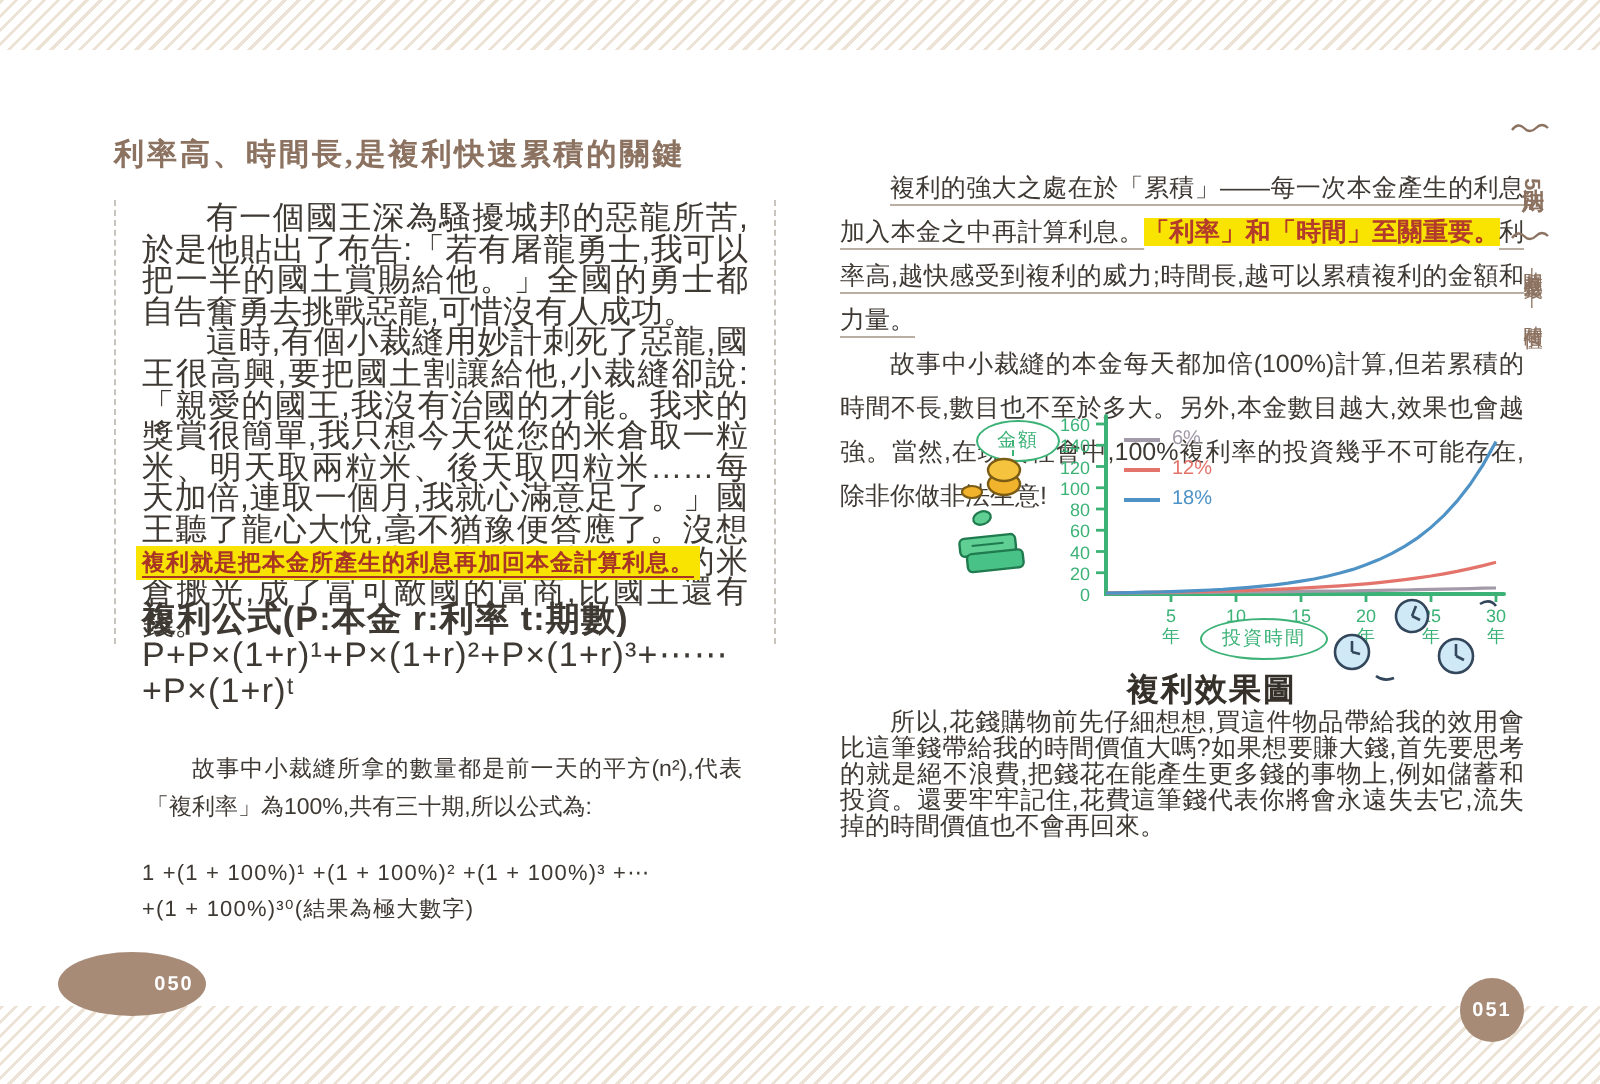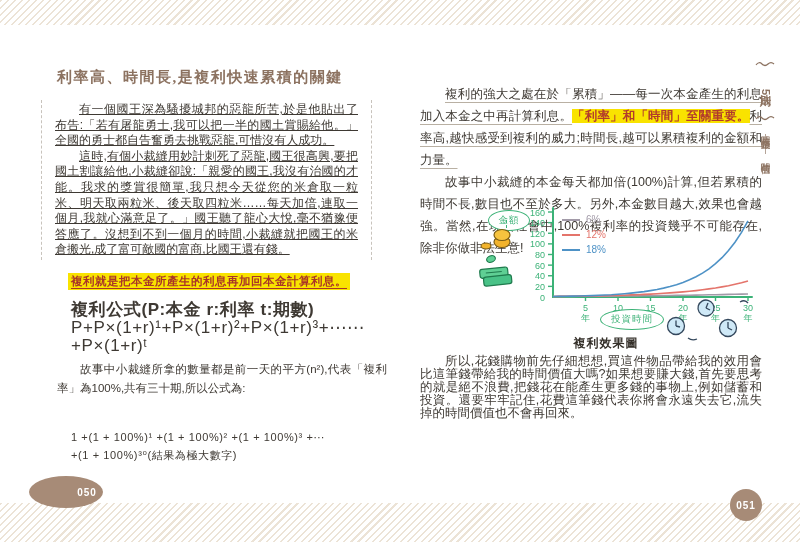--- a/index.html
+++ b/index.html
@@ -9,34 +9,34 @@
     color:#3e3933;
   }
   .band{position:absolute;left:0;width:800px;
     background:repeating-linear-gradient(135deg,#ece3d6 0 1.5px,#ffffff 1.5px 5px);}
   .band.top{top:0;height:25px;}
   .band.bottom{top:503px;height:39px;}
 
   
   .heading{position:absolute;left:57px;top:68px;font-size:15px;font-weight:bold;
     color:#8c7260;letter-spacing:1.5px;font-family:Liberation Serif, serif;}
-  .story{position:absolute;left:41px;top:100px;width:303px;padding:2px 13px;
+  .story{position:absolute;left:57px;top:100px;width:303px;padding:2px 13px;
     border-left:1px dashed #c8c3bc;border-right:1px dashed #c8c3bc;
-    font-size:12px;line-height:15.6px;text-align:justify;text-decoration:underline;}
+    font-size:16px;line-height:15.6px;text-align:justify;}
   .story p{margin:0;text-indent:2em;}
   .key-sentence{position:absolute;left:68px;top:273px;font-size:11.5px;font-weight:bold;
     background:#f9e300;color:#a93527;padding:1px 3px;
     text-decoration:underline;text-decoration-color:#a93527;text-underline-offset:3px;
     text-decoration-thickness:1px;letter-spacing:0.5px;}
   .formula-block{position:absolute;left:71px;top:301px;font-size:17px;line-height:18px;
     letter-spacing:0.6px;}
   .formula-title{font-weight:bold;}
   .para-square{position:absolute;left:57px;top:360px;width:330px;font-size:11.5px;
     line-height:18.5px;text-align:justify;}
-  .para-square p{margin:0;text-indent:2em;}
+  .para-square p{margin:16px;text-indent:2em;}
   .formula2{position:absolute;left:71px;top:404px;font-size:11px;line-height:18px;
     letter-spacing:0.6px;margin-top:24px;}
 
   
   .right-col{position:absolute;left:420px;top:50px;width:342px;font-size:12.5px;
     line-height:22px;text-align:justify;margin-top:33px;}
   .right-col p{margin:0;text-indent:2em;}
   .underlined{text-decoration:underline;text-decoration-color:#b9b0a3;
     text-underline-offset:4px;text-decoration-thickness:1px;}
   .hl{background:#f9e300;color:#b23b2b;font-weight:bold;text-decoration:none;}
@@ -49,21 +49,21 @@
   .chart svg.plot{position:absolute;left:0;top:0;}
   .bubble{position:absolute;border:1.3px solid #3cb277;border-radius:50%;
     background:#fff;color:#3cb277;font-size:9.5px;display:flex;align-items:center;
     justify-content:center;letter-spacing:1px;}
   .bubble.amount{left:38px;top:16px;width:40px;height:19px;}
   .bubble.time{left:150px;top:115px;width:62px;height:19px;}
   .bubble-tail{position:absolute;left:56px;top:26px;height:8px;border-left:1px dashed #3cb277;}
   .money-ill{position:absolute;left:24px;top:32px;}
   .clocks-ill{position:absolute;left:212px;top:100px;}
   .chart-title{position:absolute;left:95px;top:141px;width:122px;text-align:center;
-    font-size:12px;font-weight:bold;color:#35302a;letter-spacing:1px;}
+    font-size:16px;font-weight:bold;color:#35302a;letter-spacing:1px;}
   .legend{position:absolute;left:112px;top:20px;display:flex;flex-direction:column;gap:4px;}
   .legend-row{display:flex;align-items:center;gap:6px;height:11px;}
   .legend-swatch{display:inline-block;width:18px;height:2px;}
   .legend-label{font-size:10px;}
 
   
   .tab{position:absolute;left:753px;top:58px;width:24px;color:#8c7260;}
   .tab .wave{display:block;margin:2px auto;}
   .rule-label{writing-mode:vertical-rl;font-size:11px;font-weight:bold;
     letter-spacing:2px;margin:2px auto;text-align:center;height:38px;}

